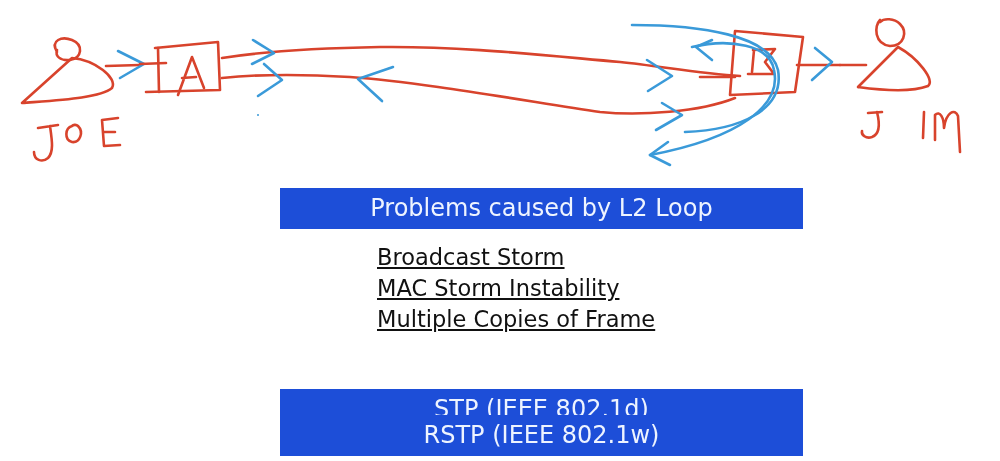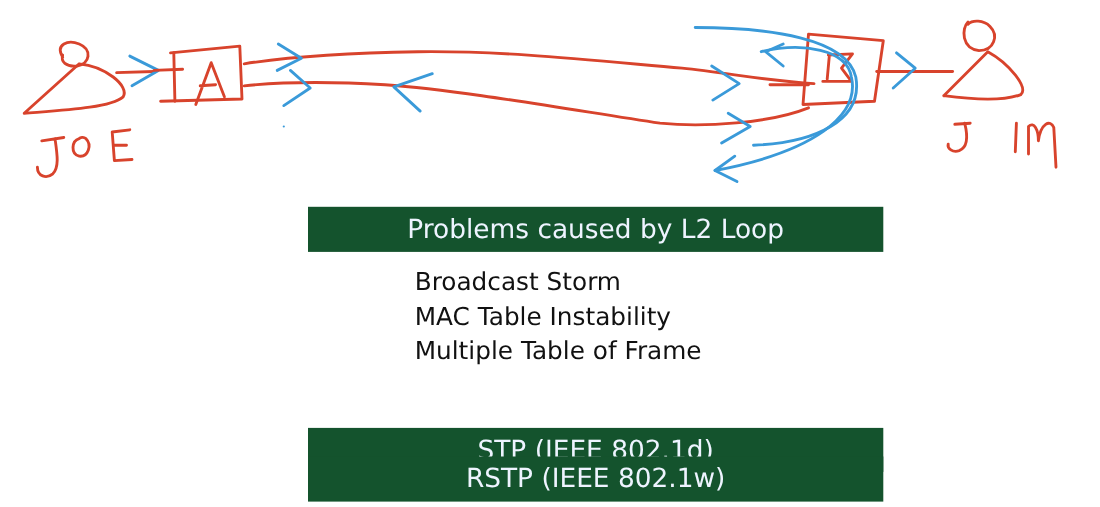--- a/index.html
+++ b/index.html
@@ -21,21 +21,21 @@
       width: 1000px;
       height: 180px;
     }
     .red { stroke: #d8432c; fill: none; stroke-width: 2.6; stroke-linecap: round; stroke-linejoin: round; }
     .blue { stroke: #3a9ad9; fill: none; stroke-width: 2.6; stroke-linecap: round; stroke-linejoin: round; }
 
     .banner {
       position: absolute;
       left: 280px;
       width: 523px;
-      background: #14532d;
+      background: #1d4ed8;
       color: #eef4ff;
       text-align: center;
       box-sizing: border-box;
       white-space: nowrap;
     }
     #title-banner {
       top: 188px;
       height: 41px;
       line-height: 41px;
       font-size: 24px;
@@ -61,20 +61,21 @@
       padding: 0;
       list-style: none;
       color: #111111;
       font-size: 22.5px;
       line-height: 31px;
     }
     #problems-list li {
       margin: 0;
       padding: 0;
       white-space: nowrap;
+      text-decoration: underline;
     }
   </style>
 </head>
 <body>
 
 <svg id="sketch" viewBox="0 0 1000 180" xmlns="http://www.w3.org/2000/svg">
 
   <g>
     <path class="red" d="M57,52 C50,40 62,36 72,40 C84,45 82,58 70,60 C60,61 55,56 57,50"></path>
     <path class="red" d="M22,103 L72,58 C95,60 118,78 112,88 C100,98 60,100 22,103 Z"></path>
@@ -140,22 +141,22 @@
     <path class="red" d="M935,140 L935,115 C940,110 944,118 944,128 C946,112 955,108 958,116 L960,152"></path>
   </g>
 </svg>
 
 <div id="title-banner" class="banner">
   <span>Problems caused by L2 Loop</span>
 </div>
 
 <ul id="problems-list">
   <li>Broadcast Storm</li>
-  <li>MAC Table Instability</li>
-  <li>Multiple Table of Frame</li>
+  <li>MAC Storm Instability</li>
+  <li>Multiple Copies of Frame</li>
 </ul>
 
 <div id="stp-banner" class="banner">
   <span>STP (IEEE 802.1d)</span>
 </div>
 <div id="rstp-banner" class="banner">
   <span>RSTP (IEEE 802.1w)</span>
 </div>
 
 </body></html>

